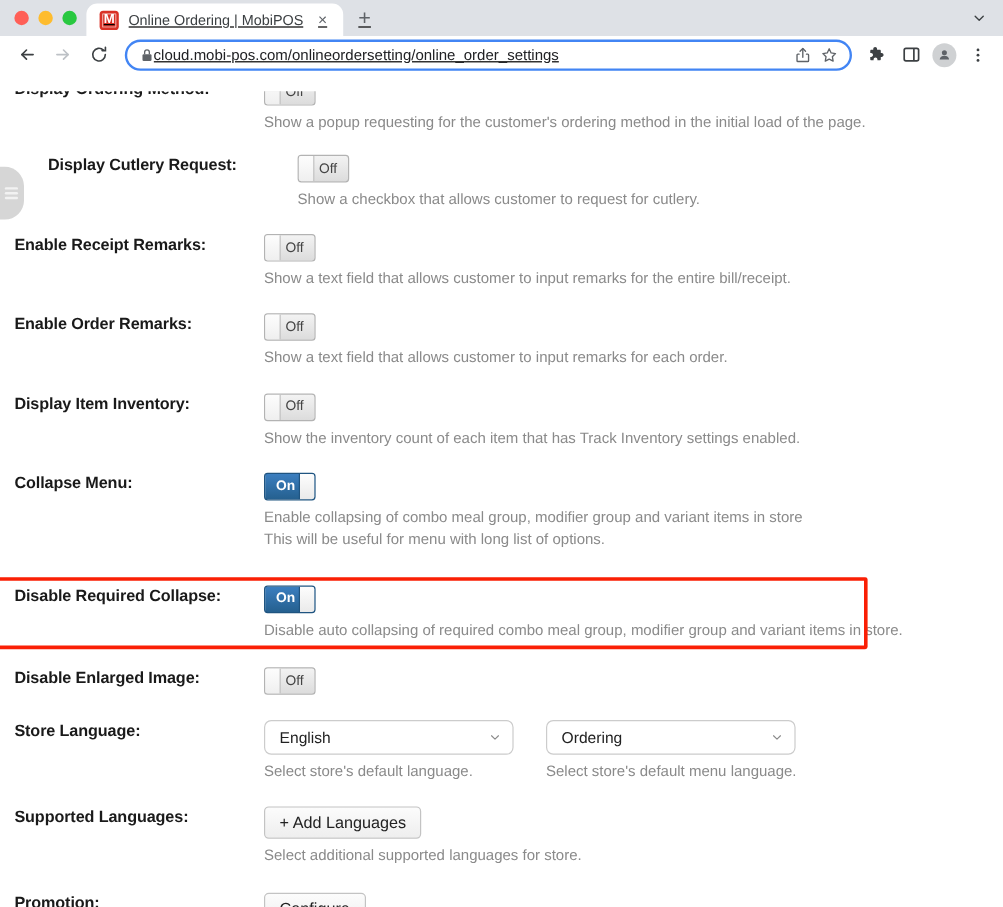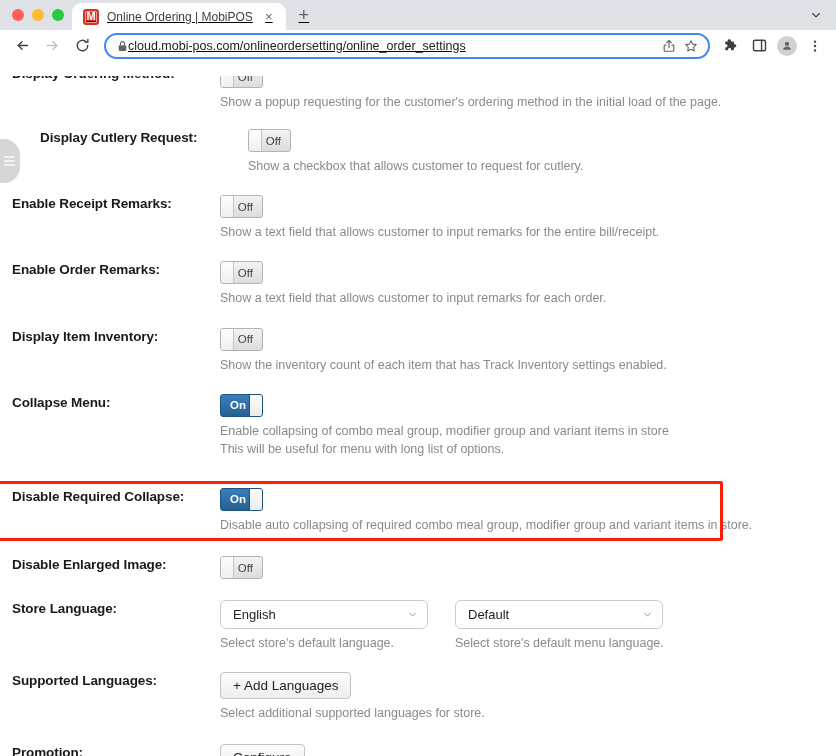--- a/index.html
+++ b/index.html
@@ -569,21 +569,21 @@
                   <span class="chev">
                     <svg width="11" height="11" viewBox="0 0 16 16" fill="none" stroke="currentColor" stroke-width="1.3" stroke-linecap="round" stroke-linejoin="round">
                         <path d="M3.8 6 L8 10.2 L12.2 6"></path>
                       </svg>
                   </span>
                 </div>
                 <div class="sel-desc">Select store's default language.</div>
               </div>
               <div class="select-col" style="width:208px;">
                 <div class="sel" style="width:208px;">
-                  <span>Default</span>
+                  <span>Ordering</span>
                   <span class="chev">
                     <svg width="11" height="11" viewBox="0 0 16 16" fill="none" stroke="currentColor" stroke-width="1.3" stroke-linecap="round" stroke-linejoin="round">
                         <path d="M3.8 6 L8 10.2 L12.2 6"></path>
                       </svg>
                   </span>
                 </div>
                 <div class="sel-desc">Select store's default menu language.</div>
               </div>
             </div>
           </div>

